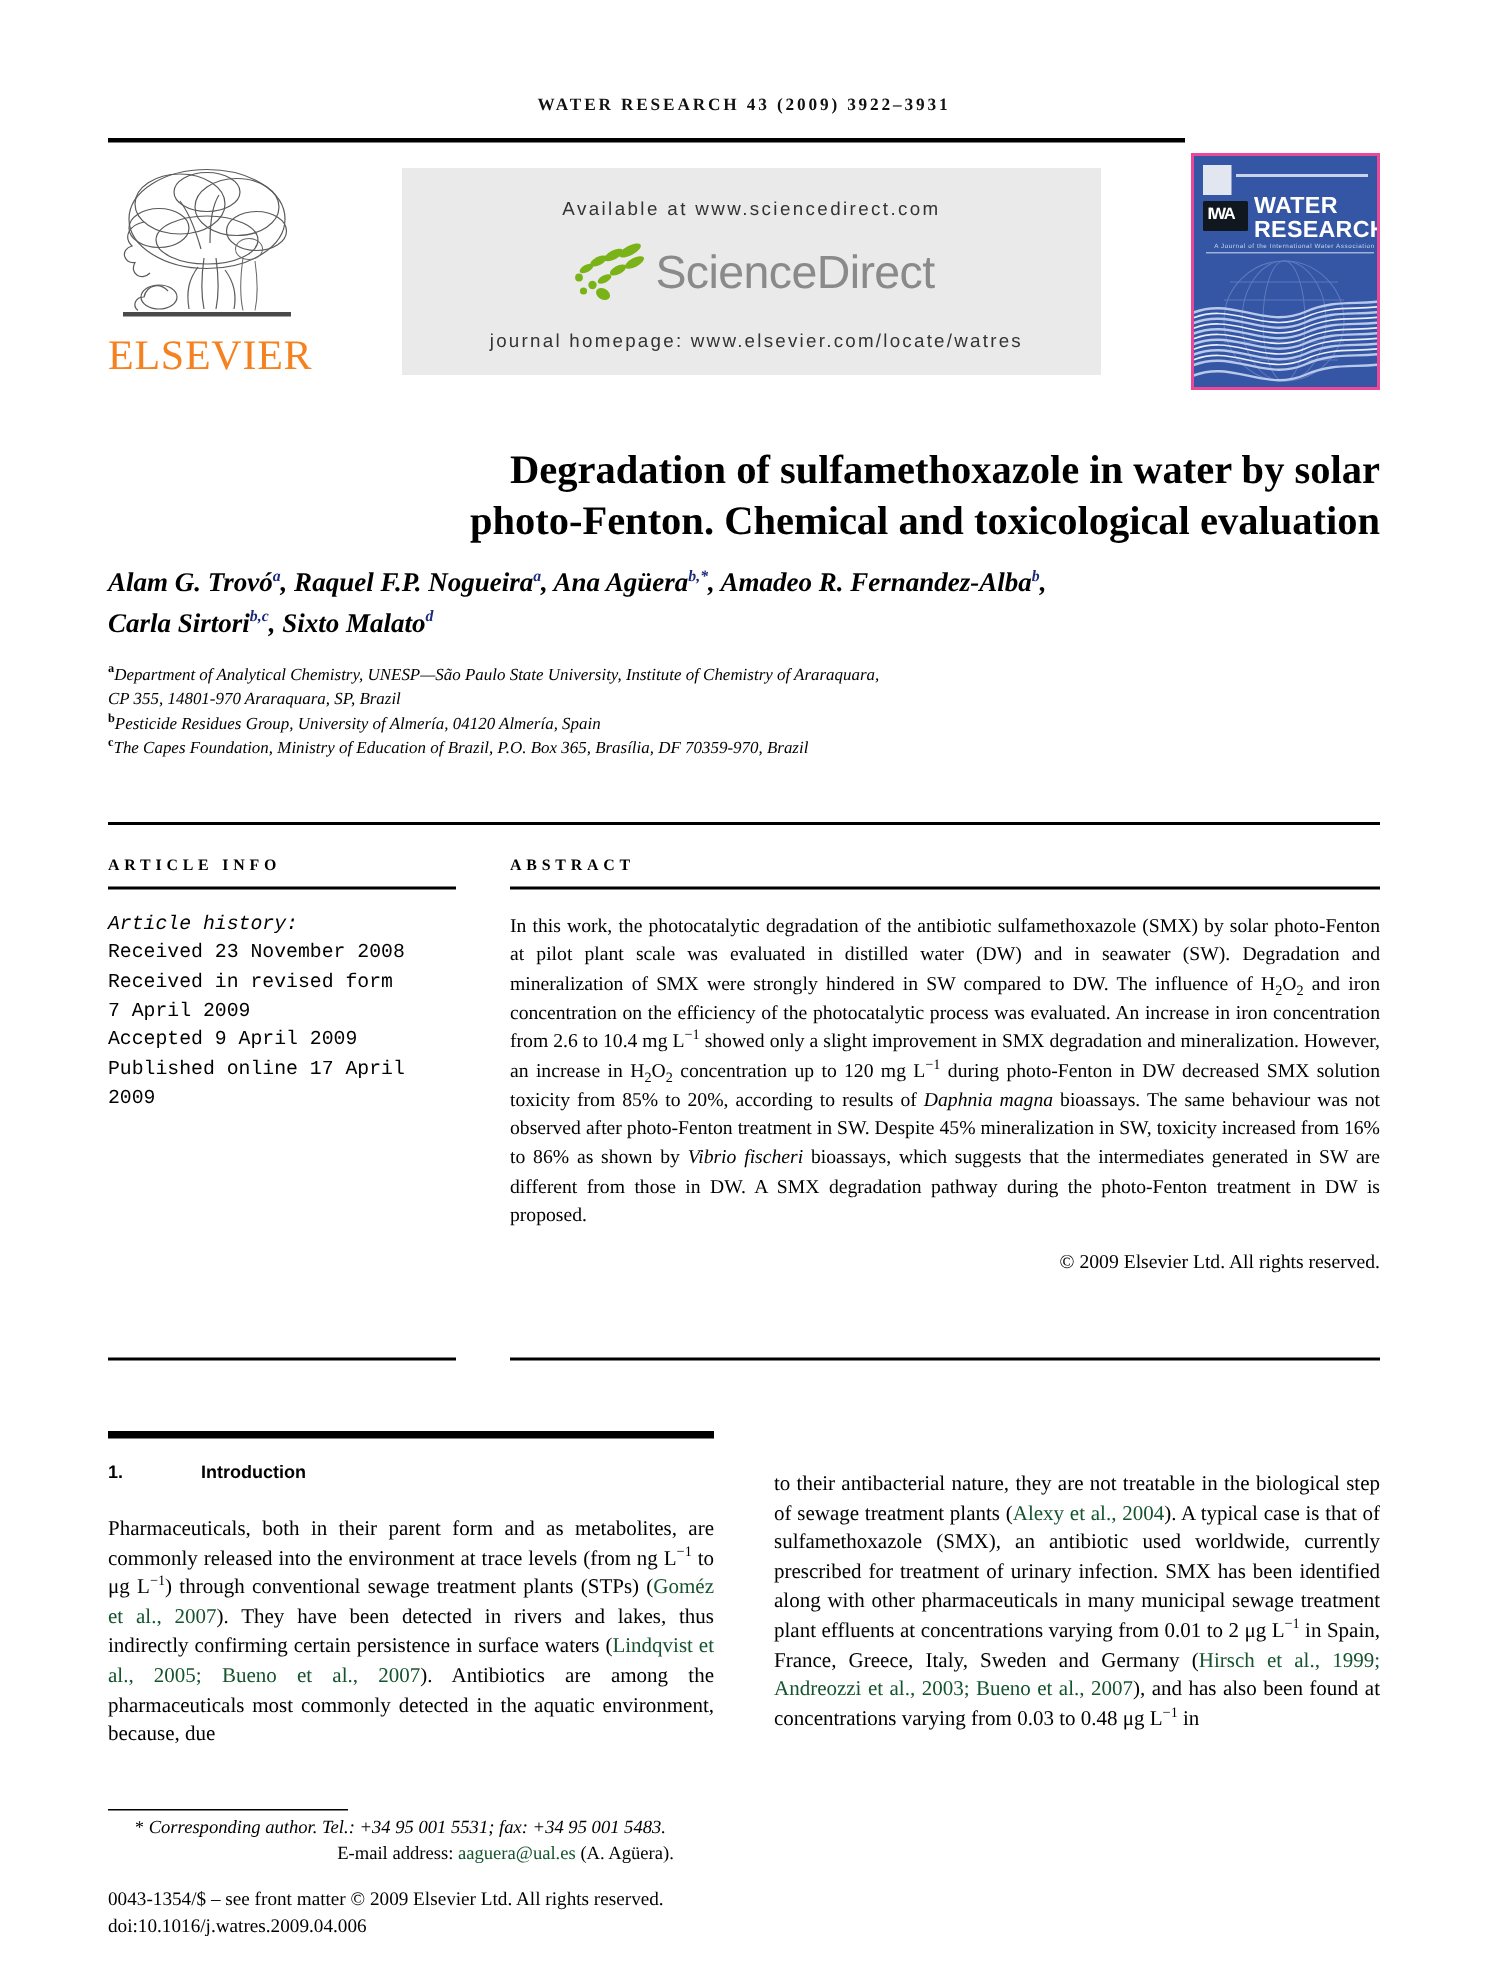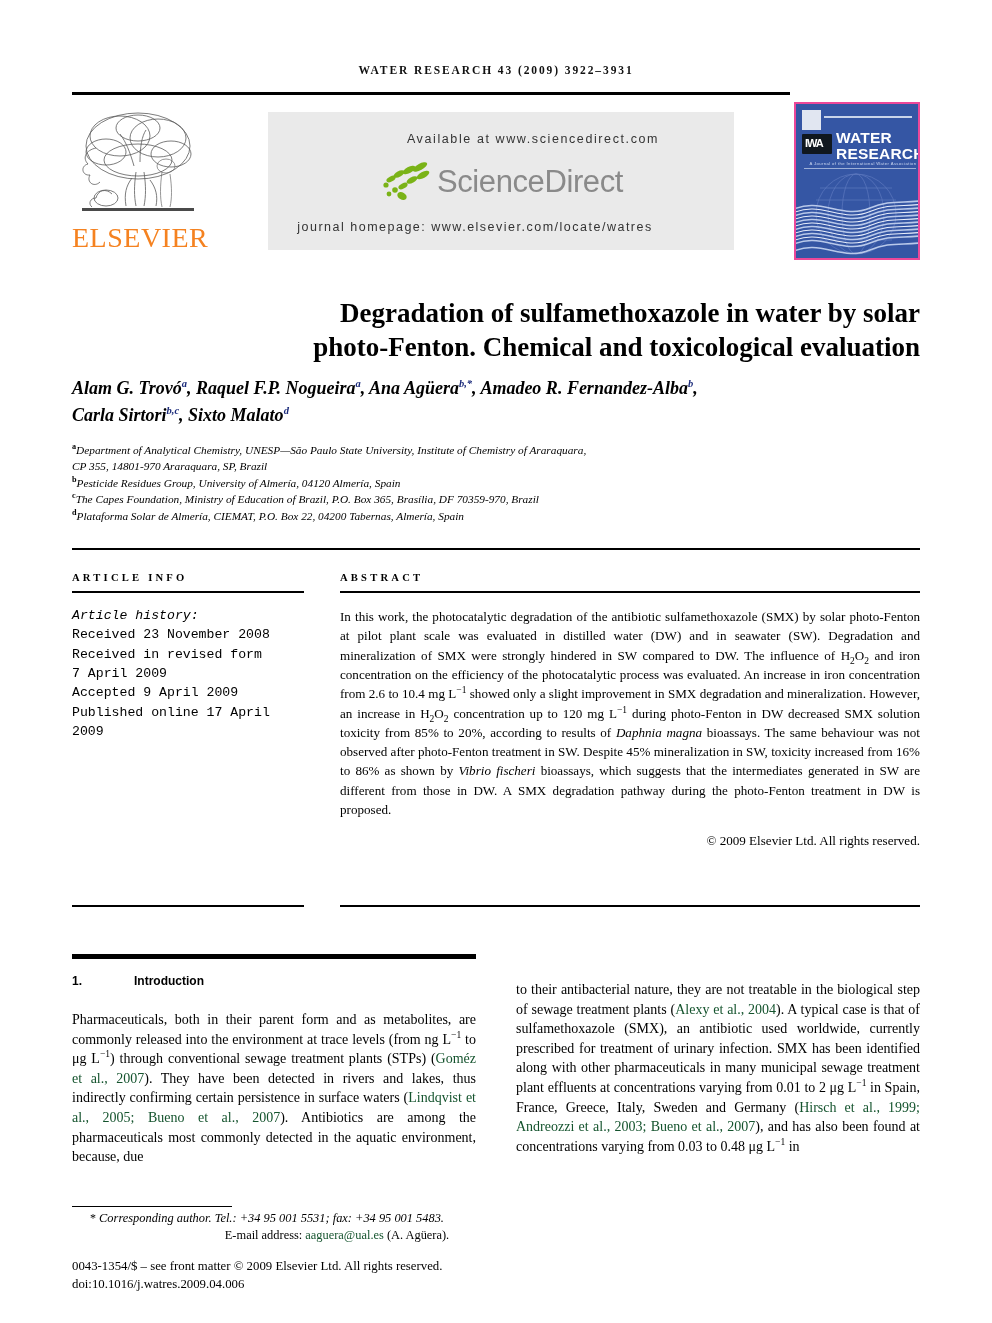--- a/index.html
+++ b/index.html
@@ -93,21 +93,20 @@
   .sd-available {
     position: absolute;
     left: 0;
     top: 20px;
     width: 466px;
     text-align: center;
     font-family: "Liberation Sans", sans-serif;
     font-size: 12.5px;
     letter-spacing: 1.6px;
     color: #333;
-    padding-left: 32px;
   }
   .sd-logo-wrap {
     position: absolute;
     left: 0;
     top: 48px;
     width: 466px;
     height: 52px;
     text-align: center;
   }
   .sd-logo-inner {
@@ -129,21 +128,21 @@
     font-size: 31px;
     color: #8a8a8a;
     letter-spacing: -0.4px;
     padding-left: 2px;
   }
   .sd-homepage {
     position: absolute;
     left: 0;
     top: 108px;
     width: 414px;
-    text-align: center;
+    text-align: right;
     font-family: "Liberation Sans", sans-serif;
     font-size: 12.5px;
     letter-spacing: 1.5px;
     color: #333;
   }
 
   .cover {
     position: absolute;
     left: 722px;
     top: 2px;
@@ -559,21 +558,20 @@
 
   <div class="authors">
     <span><span>Alam G. Trovó</span><sup>a</sup><span>, </span></span><span><span>Raquel F.P. Nogueira</span><sup>a</sup><span>, </span></span><span><span>Ana Agüera</span><sup>b,*</sup><span>, </span></span><span><span>Amadeo R. Fernandez-Alba</span><sup>b</sup><span>, </span></span><br><span><span>Carla Sirtori</span><sup>b,c</sup><span>, </span></span><span><span>Sixto Malato</span><sup>d</sup></span>
   </div>
 
   <div class="affils">
     <div><sup>a</sup><span>Department of Analytical Chemistry, UNESP—São Paulo State University, Institute of Chemistry of Araraquara,</span></div>
     <div><sup></sup><span>CP 355, 14801-970 Araraquara, SP, Brazil</span></div>
     <div><sup>b</sup><span>Pesticide Residues Group, University of Almería, 04120 Almería, Spain</span></div>
     <div><sup>c</sup><span>The Capes Foundation, Ministry of Education of Brazil, P.O. Box 365, Brasília, DF 70359-970, Brazil</span></div>
-    <div><sup>d</sup><span>Plataforma Solar de Almería, CIEMAT, P.O. Box 22, 04200 Tabernas, Almería, Spain</span></div>
   </div>
 
   <div class="rule-full"></div>
 
   <div class="col-info">
     <div class="sec-label">ARTICLE INFO</div>
     <div class="rule-thin"></div>
     <div class="info-body">
       <div class="ital">Article history:</div>
       <div>Received 23 November 2008</div>

